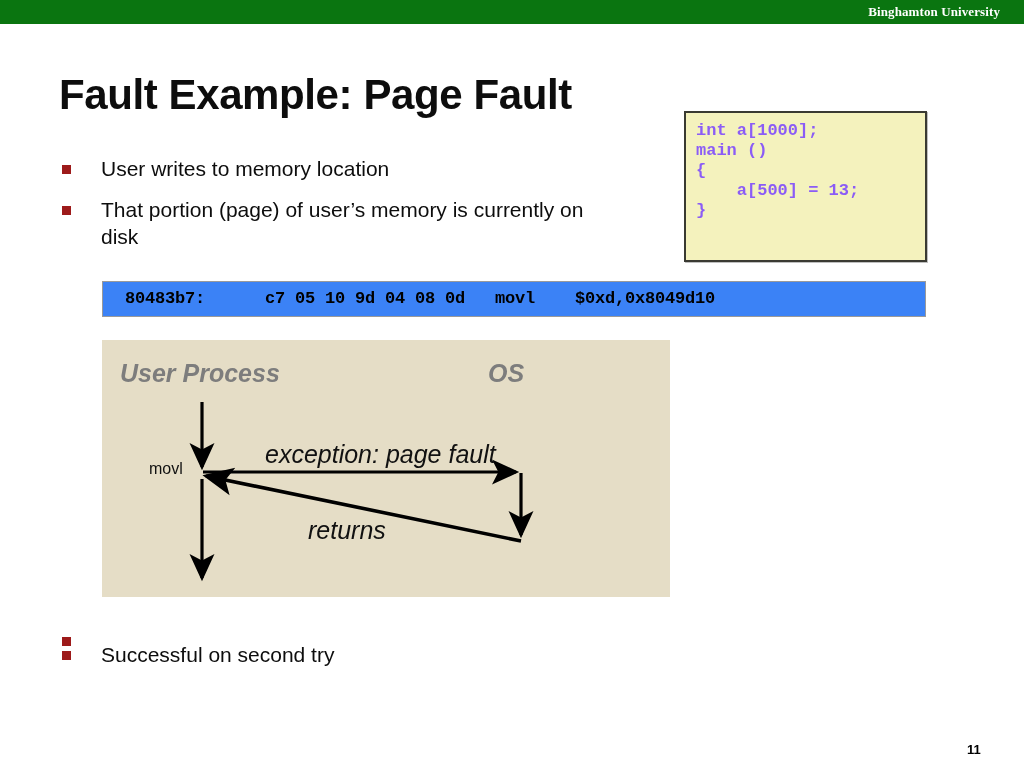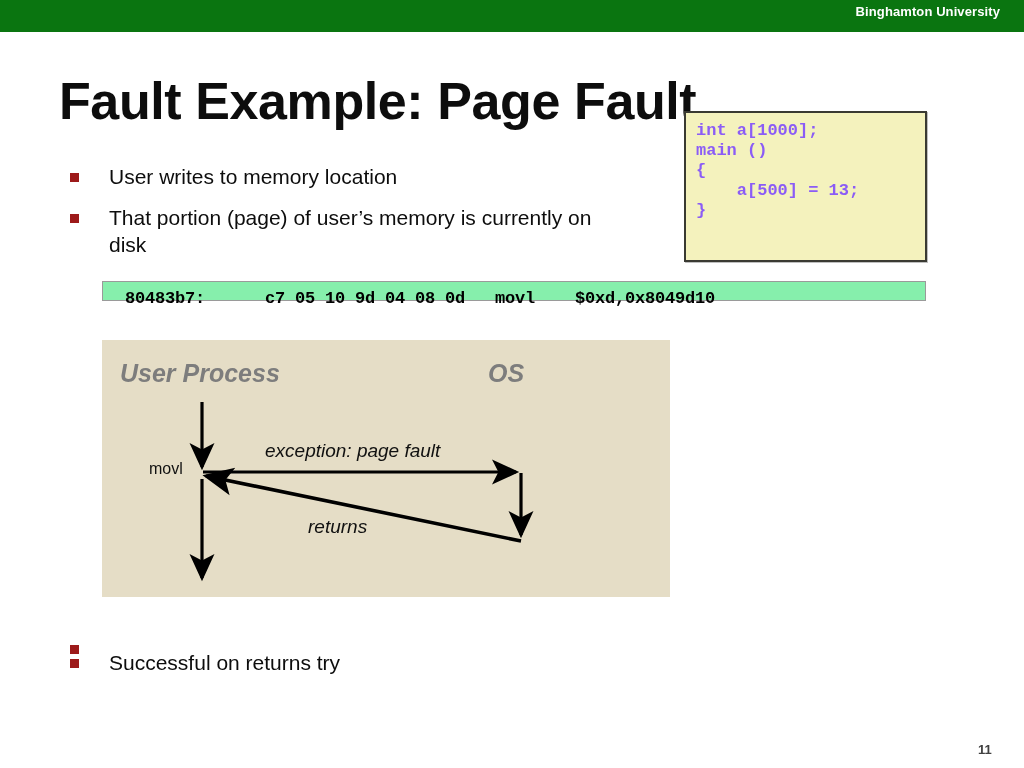--- a/index.html
+++ b/index.html
@@ -14,50 +14,51 @@
     overflow: hidden;
     font-family: "Liberation Sans", sans-serif;
     color: #000000;
   }
 
   
   #header-bar {
     position: absolute;
     left: 0; top: 0;
     width: 1024px;
-    height: 32px;
+    height: 24px;
     background: #0a7510;
+    font-family: Liberation Serif, serif;
   }
   #header-bar .brand {
     position: absolute;
     right: 24px;
     top: 4px;
     color: #ffffff;
     font-size: 13px;
     font-weight: bold;
     letter-spacing: 0.1px;
     white-space: nowrap;
   }
 
   
   #page-title {
     position: absolute;
     left: 59px;
     top: 71px;
-    font-size: 52px;
+    font-size: 42px;
     font-weight: bold;
     color: #0d0d0d;
     letter-spacing: -0.4px;
     white-space: nowrap;
   }
 
   
   .bullet-list {
     position: absolute;
-    margin: 8px;
+    margin: 0;
     padding: 0;
     list-style: none;
   }
   .bullet-item {
     position: relative;
     padding-left: 41px;
     font-size: 21px;
     line-height: 27px;
     color: #0d0d0d;
   }
@@ -96,22 +97,22 @@
     color: #8b5cf6;
     white-space: pre;
   }
 
   
   #asm-box {
     position: absolute;
     left: 102px;
     top: 281px;
     width: 824px;
-    height: 20px;
-    background: #86efac;
+    height: 36px;
+    background: #3b82f6;
     border: 1px solid #9a9a9a;
     box-sizing: border-box;
   }
   #asm-box .asm-text {
     position: absolute;
     left: 22px;
     top: 7px;
     font-family: "Liberation Mono", "DejaVu Sans Mono", monospace;
     font-size: 17px;
     font-weight: bold;
@@ -136,21 +137,21 @@
     font-weight: bold;
     font-style: italic;
     color: #7d7d7d;
     white-space: nowrap;
   }
   #lane-user { left: 18px; top: 19px; }
   #lane-os   { left: 386px; top: 19px; }
 
   .diag-label {
     position: absolute;
-    font-size: 19px;
+    font-size: 25px;
     font-style: italic;
     color: #111;
     white-space: nowrap;
   }
   #label-exception { left: 163px; top: 100px; }
   #label-returns   { left: 206px; top: 176px; text-align: center; }
   #label-create {
     left: 427px;
     top: 136px;
     font-size: 19px;
@@ -169,22 +170,21 @@
     white-space: nowrap;
   }
 
   
   #page-number {
     position: absolute;
     left: 967px;
     top: 742px;
     font-size: 13px;
     font-weight: bold;
-    color: #404040;
-    margin-left: 11px;
+    color: #000000;
   }
 </style>
 </head>
 <body>
 
 <div id="header-bar">
   <span class="brand">Binghamton University</span>
 </div>
 
 <div id="page-title">Fault Example: Page Fault</div>
@@ -242,17 +242,17 @@
 
 <ul class="bullet-list" id="bullets-bottom">
   <li class="bullet-item">
     <span class="sq"></span>
   </li>
   <li class="bullet-item">
     <span class="sq"></span>
   </li>
   <li class="bullet-item">
     <span class="sq"></span>
-    <span>Successful on returns try</span>
+    <span>Successful on second try</span>
   </li>
 </ul>
 
 <div id="page-number">11</div>
 
 </body></html>

